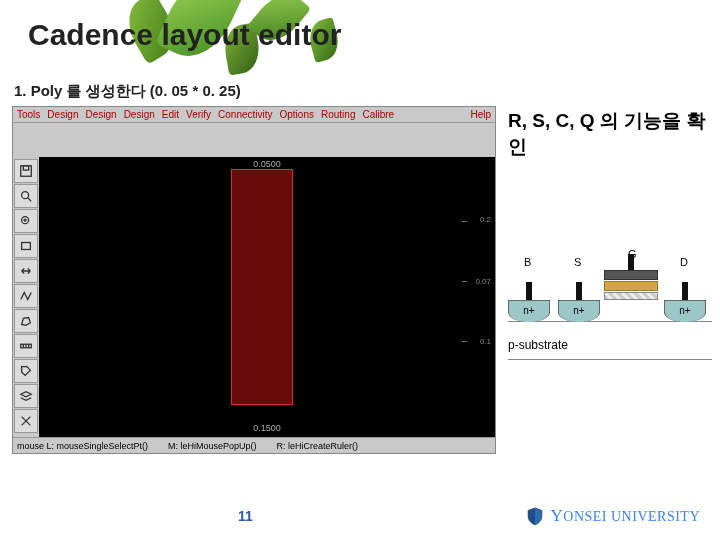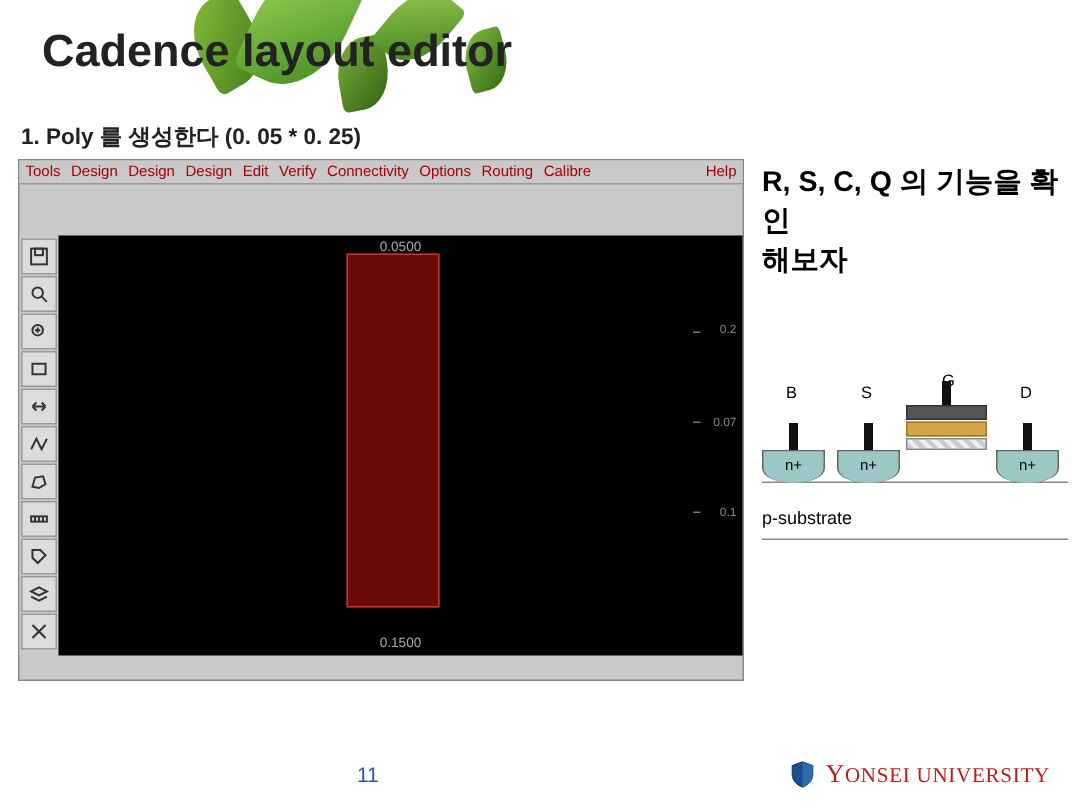--- a/index.html
+++ b/index.html
@@ -52,25 +52,25 @@
   .wn { position: absolute; font-size: 10px; top: 4px; width: 100%; text-align: center; }
   .gate-stack { position: absolute; left: 96px; bottom: 70px; width: 54px; }
   .metal { height: 10px; background: #555; border: 1px solid #333; }
   .tan { height: 10px; background: #d6a54a; border: 1px solid #a27520; margin-top: 1px; }
   .oxide { height: 8px; background: repeating-linear-gradient(45deg,#ccc 0 3px,#eee 3px 6px); border: 1px solid #888; margin-top: 1px; }
   .contact { position: absolute; width: 6px; height: 18px; background: #111; }
   .psub { position: absolute; left: 0; bottom: 18px; font-size: 12px; }
   .hr { position: absolute; left: 0; right: 0; bottom: 10px; height: 1px; background: #888; }
   .top-hr { position: absolute; left: 0; right: 0; bottom: 48px; height: 1px; background: #888; }
 
-  .pagenum { position: absolute; bottom: 16px; left: 238px; color: #2a5aa0; font-weight: normal; font-size: 14px; }
+  .pagenum { position: absolute; bottom: 16px; left: 238px; color: #2a5aa0; font-weight: bold; font-size: 14px; }
 
   .logo { position: absolute; bottom: 14px; right: 20px; display: flex; align-items: center; gap: 6px; }
   .logo svg { width: 20px; height: 20px; }
-  .logo-text { font-family: Georgia, serif; font-size: 14px; color: #b91c1c; letter-spacing: 0.5px; }
+  .logo-text { font-family: Georgia, serif; font-size: 14px; color: #3b82f6; letter-spacing: 0.5px; }
   .logo-text .y { font-size: 17px; }
 </style>
 </head>
 <body>
 
 <div class="leaves">
   <div class="leaf l1"></div>
     <div class="leaf l2"></div>
     <div class="leaf l3"></div>
     <div class="leaf l4"></div>
@@ -170,25 +170,29 @@
       <div class="tick" style="top:58px">0.2</div>
       <div class="tick-line" style="top:64px"></div>
       <div class="tick" style="top:120px">0.07</div>
       <div class="tick-line" style="top:124px"></div>
       <div class="tick" style="top:180px">0.1</div>
       <div class="tick-line" style="top:184px"></div>
       <div class="ruler-x">0.1500</div>
     </div>
   </div>
 
+  <div class="bottombar">
+    <span>mouse L: mouseSingleSelectPt()</span>
+    <span>M: leHiMousePopUp()</span>
+    <span>R: leHiCreateRuler()</span>
+  </div>
 </div>
 
 <div class="note">
   <div>R, S, C, Q 의 기능을 확인</div>
-  <div>해보자</div>
 </div>
 
 <div class="diagram">
   <div class="lbl" style="left:16px; top:36px">B</div>
   <div class="lbl" style="left:66px; top:36px">S</div>
   <div class="lbl" style="left:120px; top:28px">G</div>
   <div class="lbl" style="left:172px; top:36px">D</div>
 
   <div class="contact" style="left:18px; bottom:70px"></div>
   <div class="contact" style="left:68px; bottom:70px"></div>

